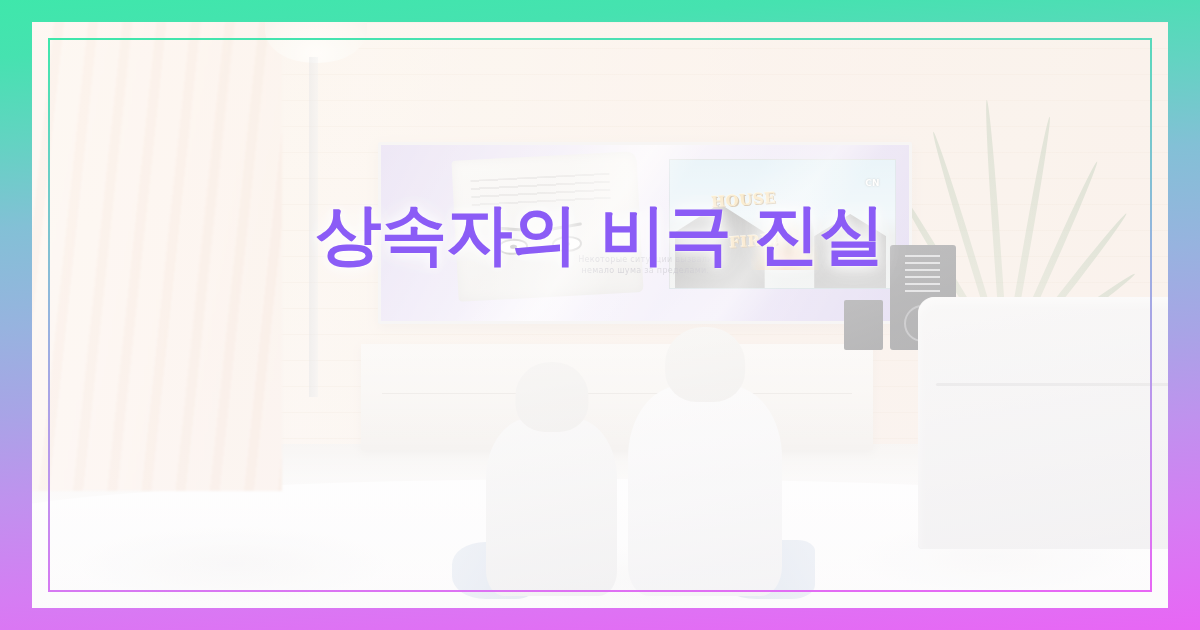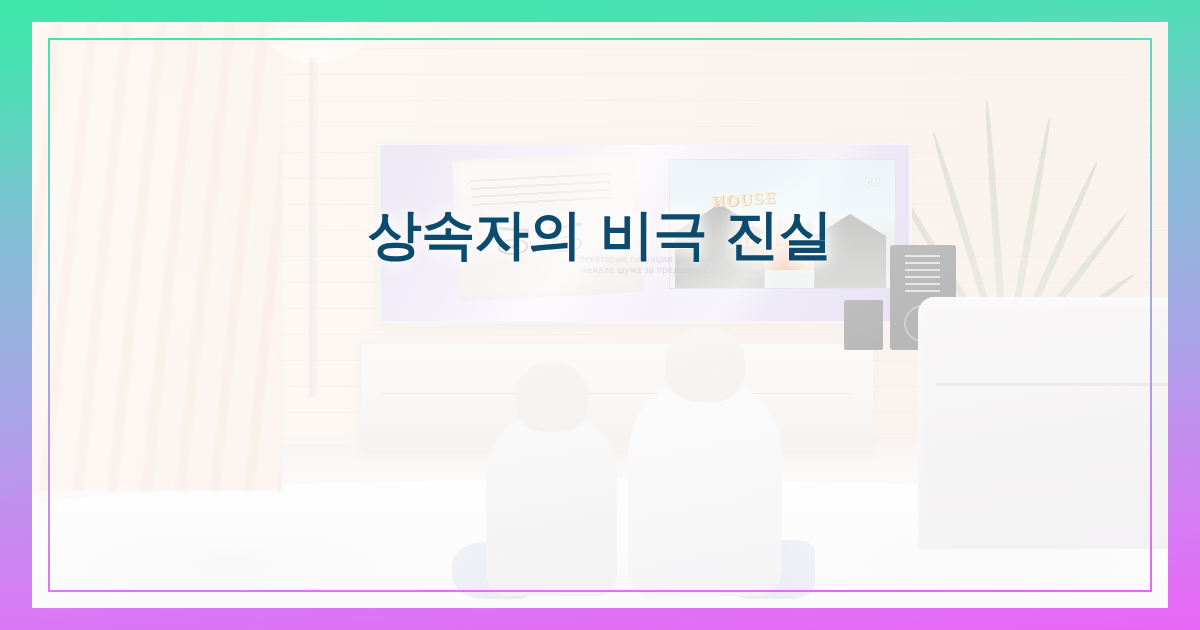--- a/index.html
+++ b/index.html
@@ -394,23 +394,23 @@
     left: 0; right: 0;
     top: 198px;
     z-index: 5;
     text-align: center;
     padding: 0 120px;
   }
   .headline .line {
     display: block;
     font-family: "DejaVu Sans", "Liberation Sans", sans-serif;
     font-weight: bold;
-    font-size: 54px;
+    font-size: 66px;
     line-height: 73px;
-    color: #0c4a6e;
+    color: #8b5cf6;
     letter-spacing: -0.5px;
     text-shadow:
        0 0 12px rgba(255,255,255,0.95),
        0 0 22px rgba(255,255,255,0.85),
        0 0 34px rgba(255,255,255,0.6),
        1px 1px 0 rgba(255,255,255,0.35);
   }
 </style>
 </head>
 <body>

